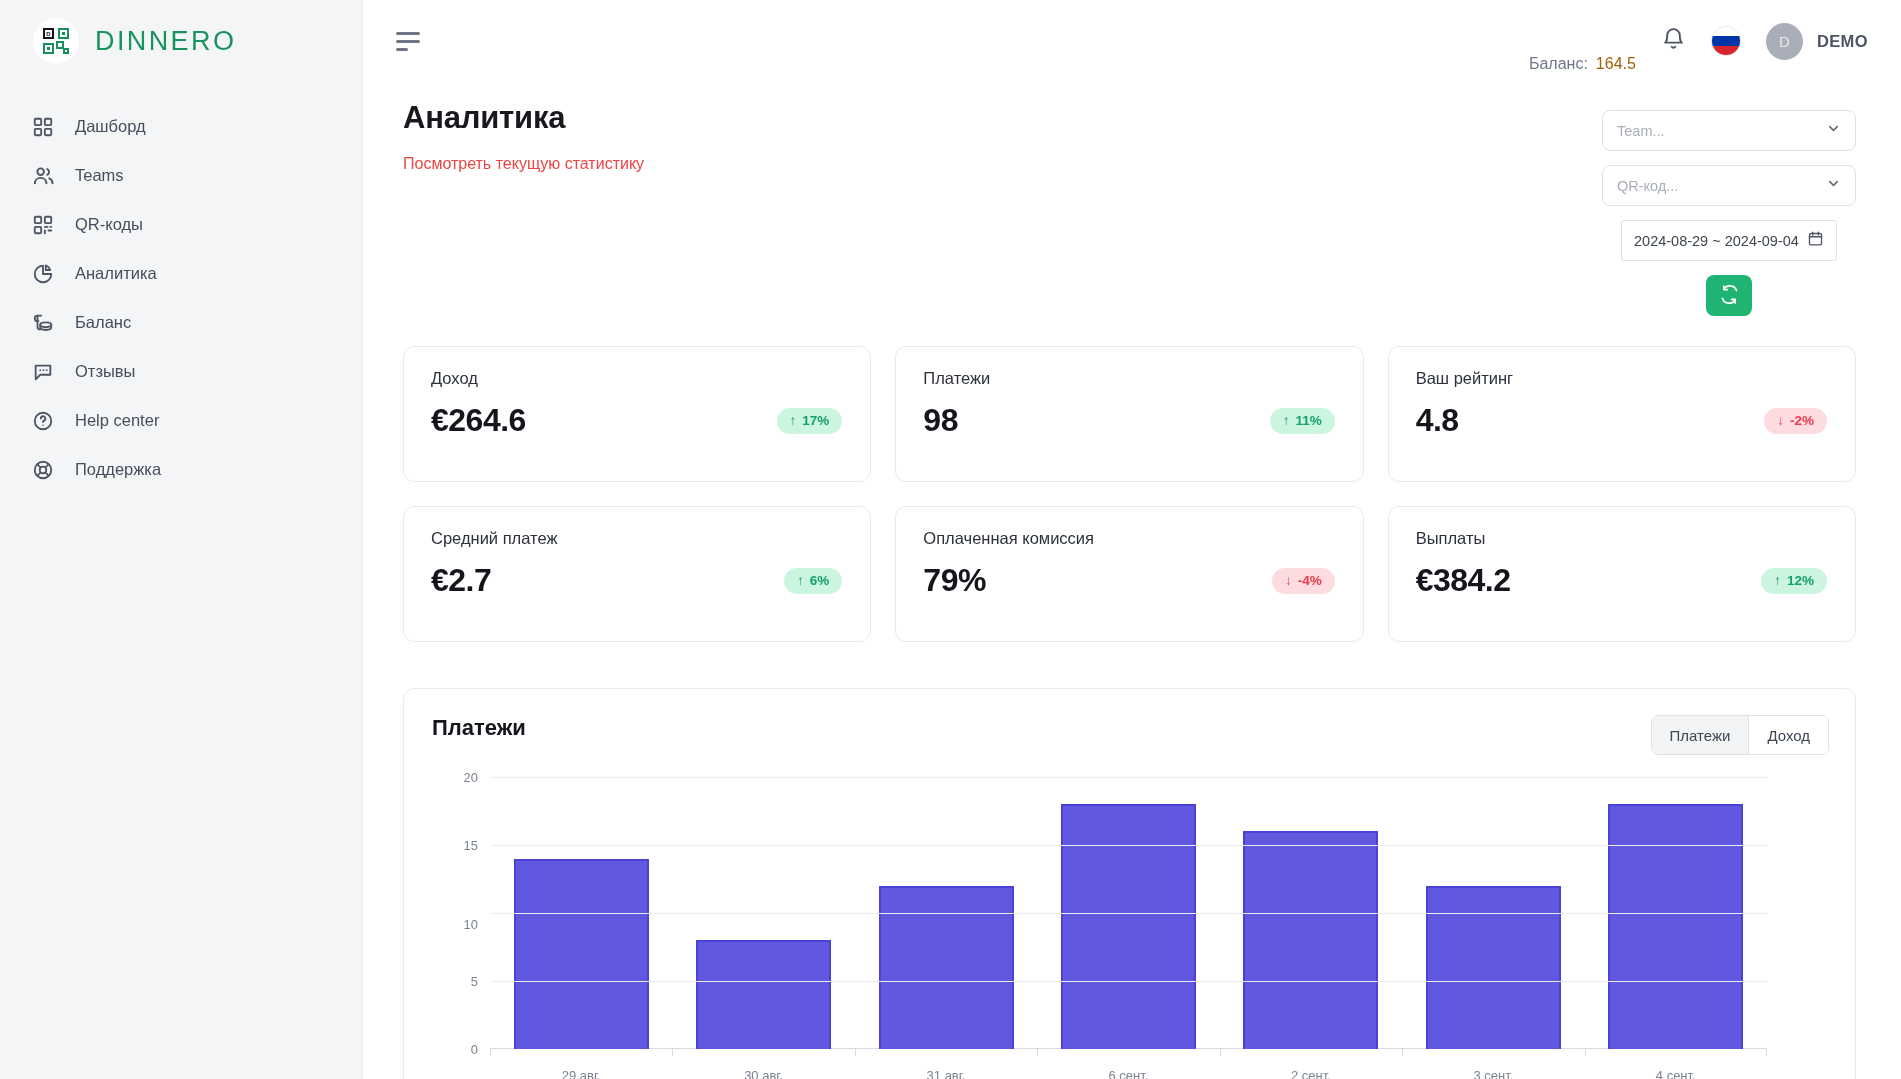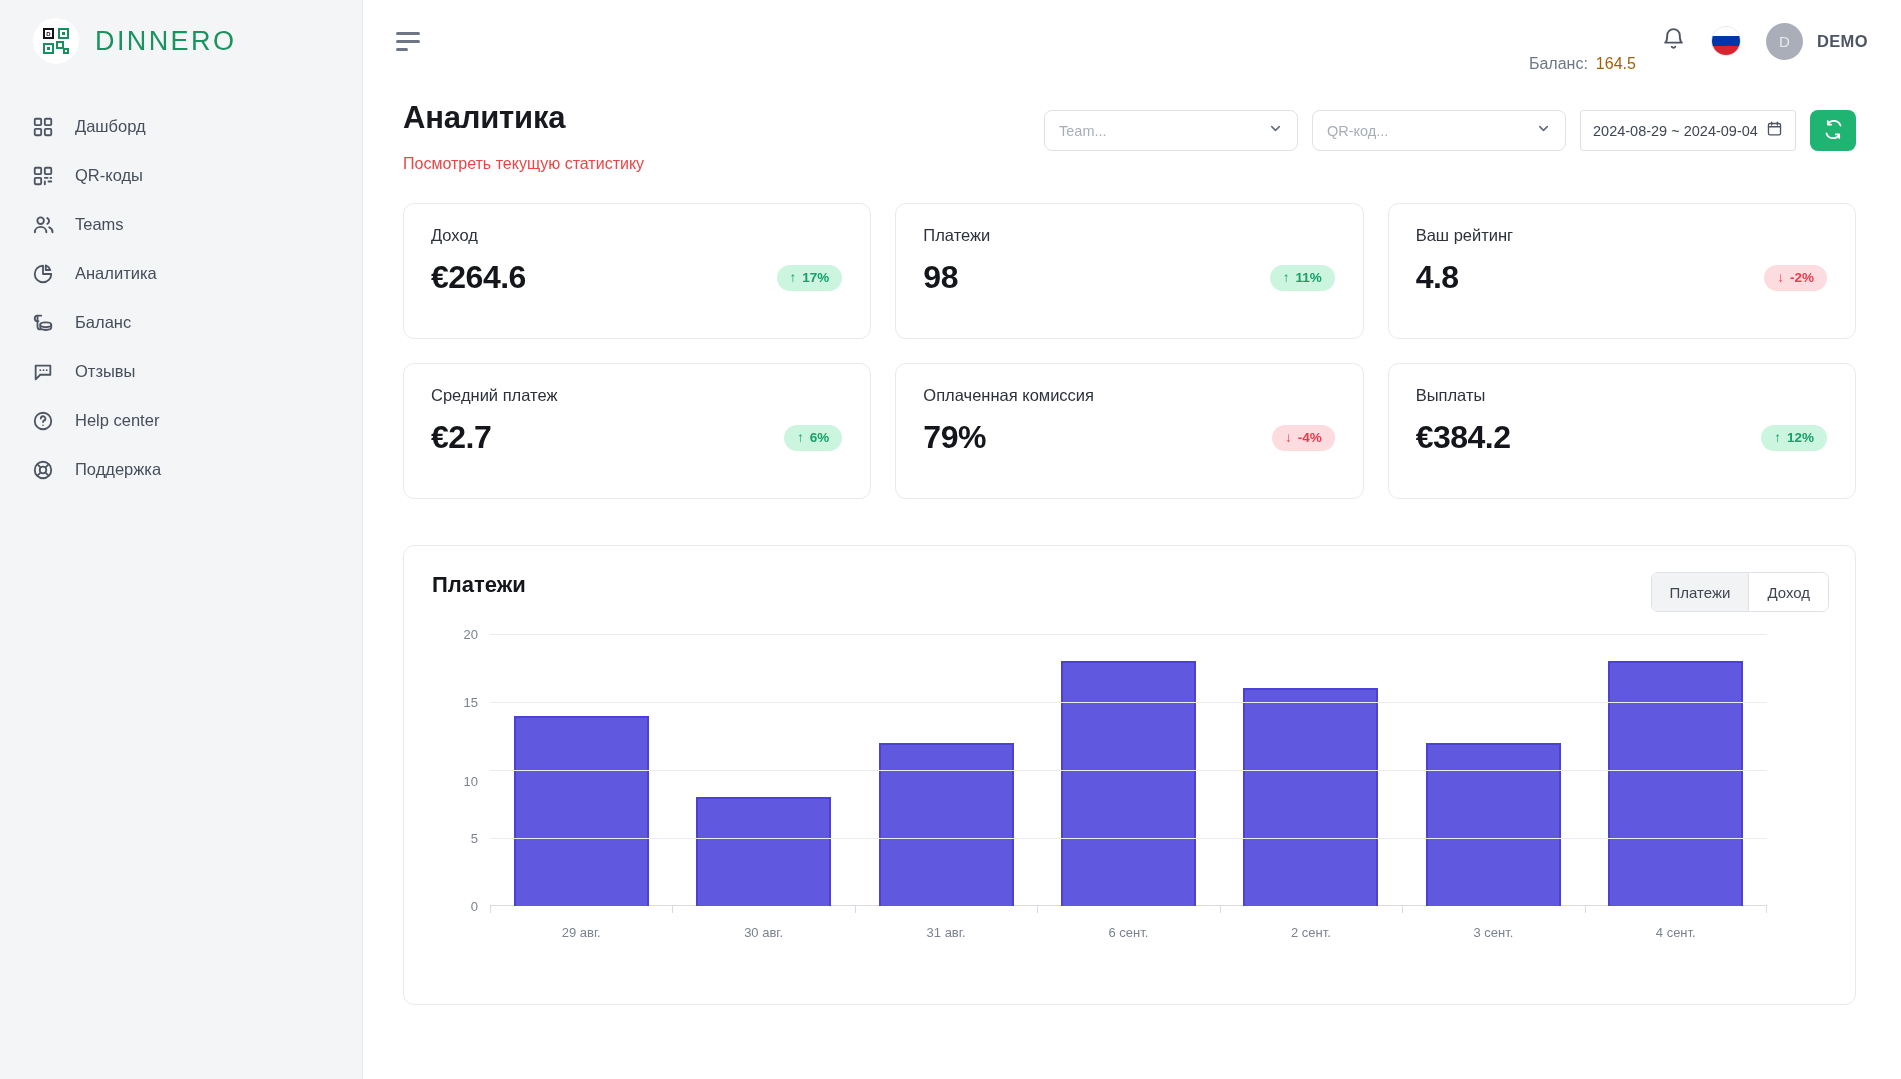--- a/index.html
+++ b/index.html
@@ -84,21 +84,21 @@
   .username { font-size: 16.5px; font-weight: 700; color: #4d5563; letter-spacing: .4px; }
 
   
   .page-head {
     display: flex; align-items: flex-start; justify-content: space-between;
     padding: 18px 45px 0 40px;
   }
   .page-title { font-size: 31px; font-weight: 700; color: #17191f; letter-spacing: -.2px; }
   .page-sub { font-size: 16px; color: #ef4444; margin-top: 19px; }
 
-  .filters { display: flex; align-items: center; gap: 14px; margin-top: 10px; }
+  .filters { display: flex; align-items: center; gap: 14px; margin-top: 10px; flex-direction: column; }
   .select {
     width: 254px; height: 41px; border: 1px solid #dfe1e6; border-radius: 8px;
     background: #fff; display: flex; align-items: center; justify-content: space-between;
     padding: 0 14px; cursor: pointer;
   }
   .select .ph { font-size: 14.5px; color: #a8adb8; }
   .chev { color: #5f6776; }
   .daterange {
     width: 216px; height: 41px; border: 1px solid #dfe1e6; border-radius: 3px;
     background: #fff; display: flex; align-items: center; justify-content: space-between;
@@ -199,40 +199,40 @@
               <rect x="14" y="3" width="7" height="7" rx="1"></rect>
             <rect x="3" y="14" width="7" height="7" rx="1"></rect>
               <rect x="14" y="14" width="7" height="7" rx="1"></rect>
           </svg>
         </span>
         <span class="nav-label">Дашборд</span>
       </div>
 
       <div class="nav-item">
         <span class="nav-icon">
-          <svg width="22" height="22" viewBox="0 0 24 24" fill="none" stroke="#4d5563" stroke-width="2">
-            <rect x="3" y="3" width="7" height="7" rx="1"></rect>
-              <rect x="14" y="3" width="7" height="7" rx="1"></rect>
-            <rect x="3" y="14" width="7" height="7" rx="1"></rect>
-            <path d="M14 14h3M20 14h1M14 18v3M18 18h3" stroke-linecap="round"></path>
-          </svg>
-        </span>
-        <span class="nav-label">QR-коды</span>
-      </div>
-
-      <div class="nav-item">
-        <span class="nav-icon">
           <svg width="23" height="23" viewBox="0 0 24 24" fill="none" stroke="#4d5563" stroke-width="2" stroke-linecap="round">
             <circle cx="9" cy="8" r="3.4"></circle>
             <path d="M3 20c0-3.3 2.7-5.5 6-5.5s6 2.2 6 5.5"></path>
             <path d="M16 5.3a3.4 3.4 0 0 1 0 6"></path>
             <path d="M18 14.9c2 .8 3.4 2.6 3.4 5.1"></path>
           </svg>
         </span>
         <span class="nav-label">Teams</span>
+      </div>
+
+      <div class="nav-item">
+        <span class="nav-icon">
+          <svg width="22" height="22" viewBox="0 0 24 24" fill="none" stroke="#4d5563" stroke-width="2">
+            <rect x="3" y="3" width="7" height="7" rx="1"></rect>
+              <rect x="14" y="3" width="7" height="7" rx="1"></rect>
+            <rect x="3" y="14" width="7" height="7" rx="1"></rect>
+            <path d="M14 14h3M20 14h1M14 18v3M18 18h3" stroke-linecap="round"></path>
+          </svg>
+        </span>
+        <span class="nav-label">QR-коды</span>
       </div>
 
       <div class="nav-item">
         <span class="nav-icon">
           <svg width="22" height="22" viewBox="0 0 24 24" fill="none" stroke="#4d5563" stroke-width="2">
             <path d="M12 3a9 9 0 1 0 9 9h-9V3z" stroke-linejoin="round"></path>
             <path d="M15 2.6a8.8 8.8 0 0 1 5 5H15V2.6z" stroke-linejoin="round"></path>
           </svg>
         </span>
         <span class="nav-label">Аналитика</span>

